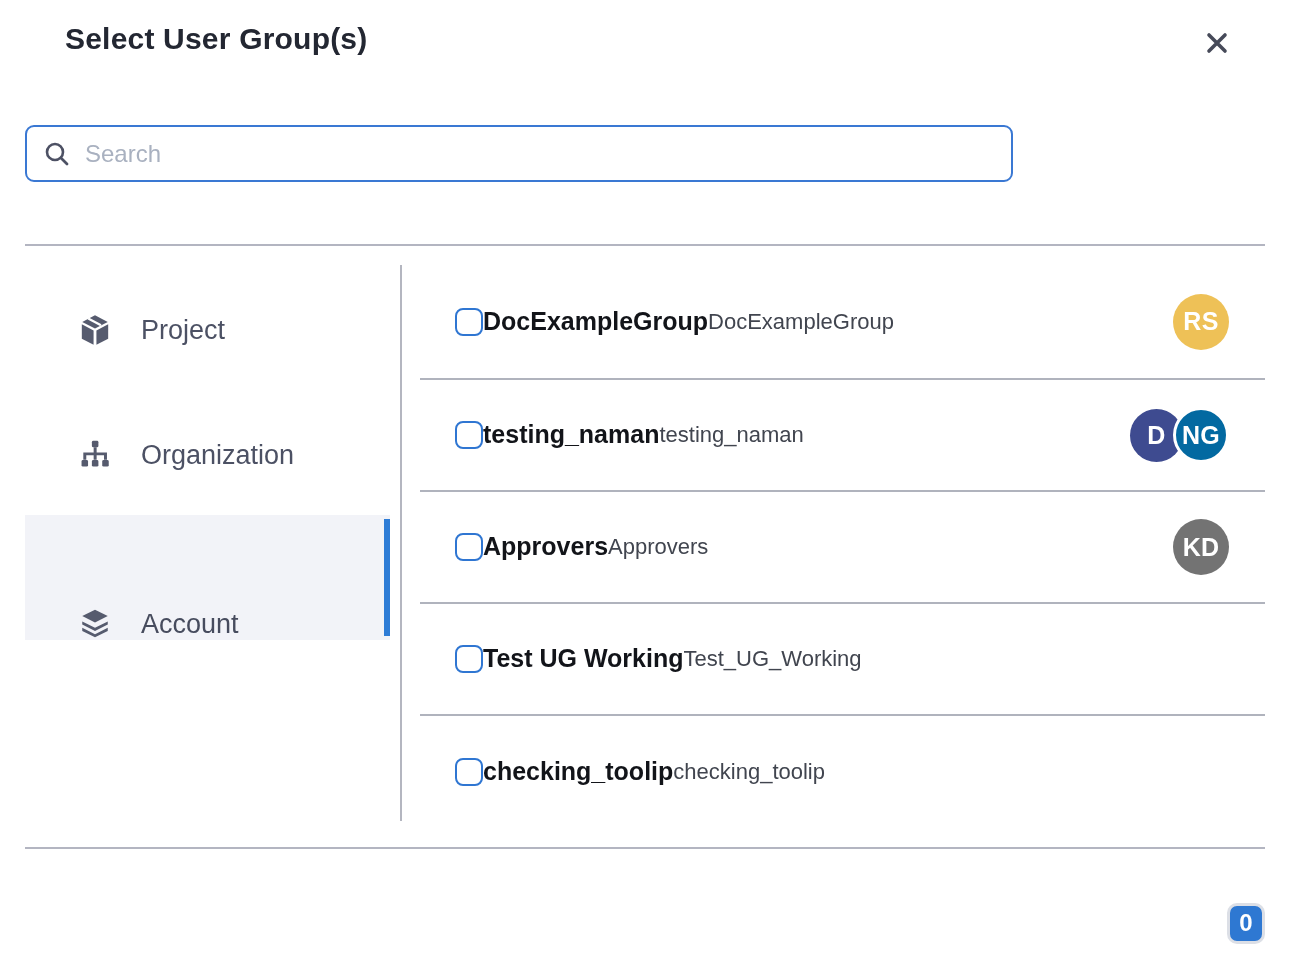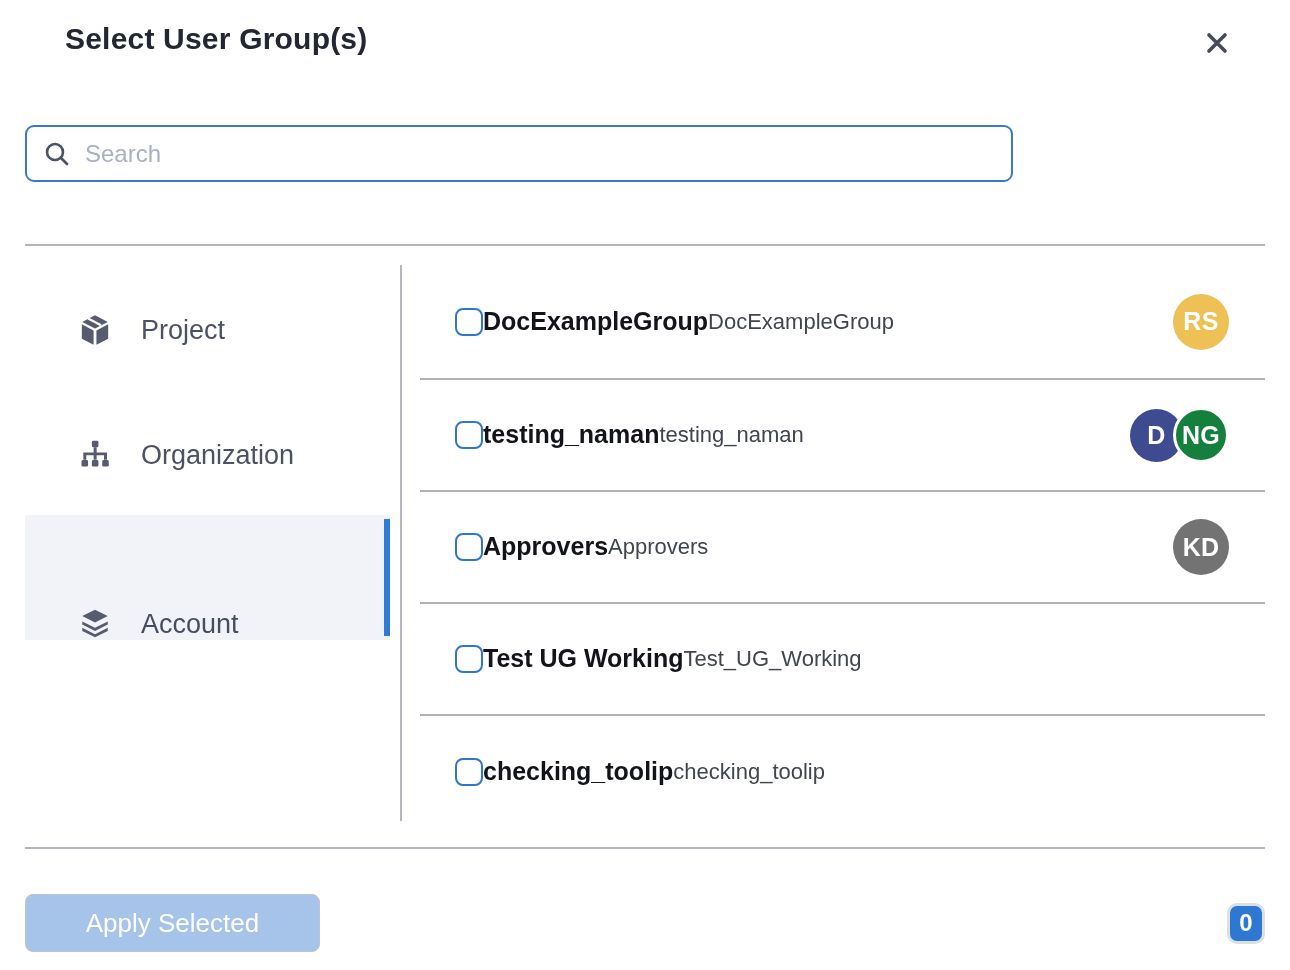--- a/index.html
+++ b/index.html
@@ -146,21 +146,21 @@
     </div>
 
     <div class="group-row sep">
       <span class="cbox" role="checkbox" aria-checked="false"></span>
       <div class="gtext">
         <span class="gname">testing_naman</span>
         <span class="gdesc">testing_naman</span>
       </div>
       <div class="avatars">
         <span class="avatar behind" style="background: rgb(62, 75, 144);">D</span>
-        <span class="avatar front" style="background: #15803d;">NG</span>
+        <span class="avatar front" style="background: #0369a1;">NG</span>
       </div>
     </div>
 
     <div class="group-row sep">
       <span class="cbox" role="checkbox" aria-checked="false"></span>
       <div class="gtext">
         <span class="gname">Approvers</span>
         <span class="gdesc">Approvers</span>
       </div>
       <div class="avatars">
@@ -181,19 +181,18 @@
       <div class="gtext">
         <span class="gname">checking_toolip</span>
         <span class="gdesc">checking_toolip</span>
       </div>
     </div>
 
   </div>
 
   <div class="hdivider bottom"></div>
 
-  <button class="apply-btn">Apply Selected</button>
 
   <div class="total-wrap">
     <span class="total-badge">0</span>
   </div>
 
 </div>
 
 </body></html>

